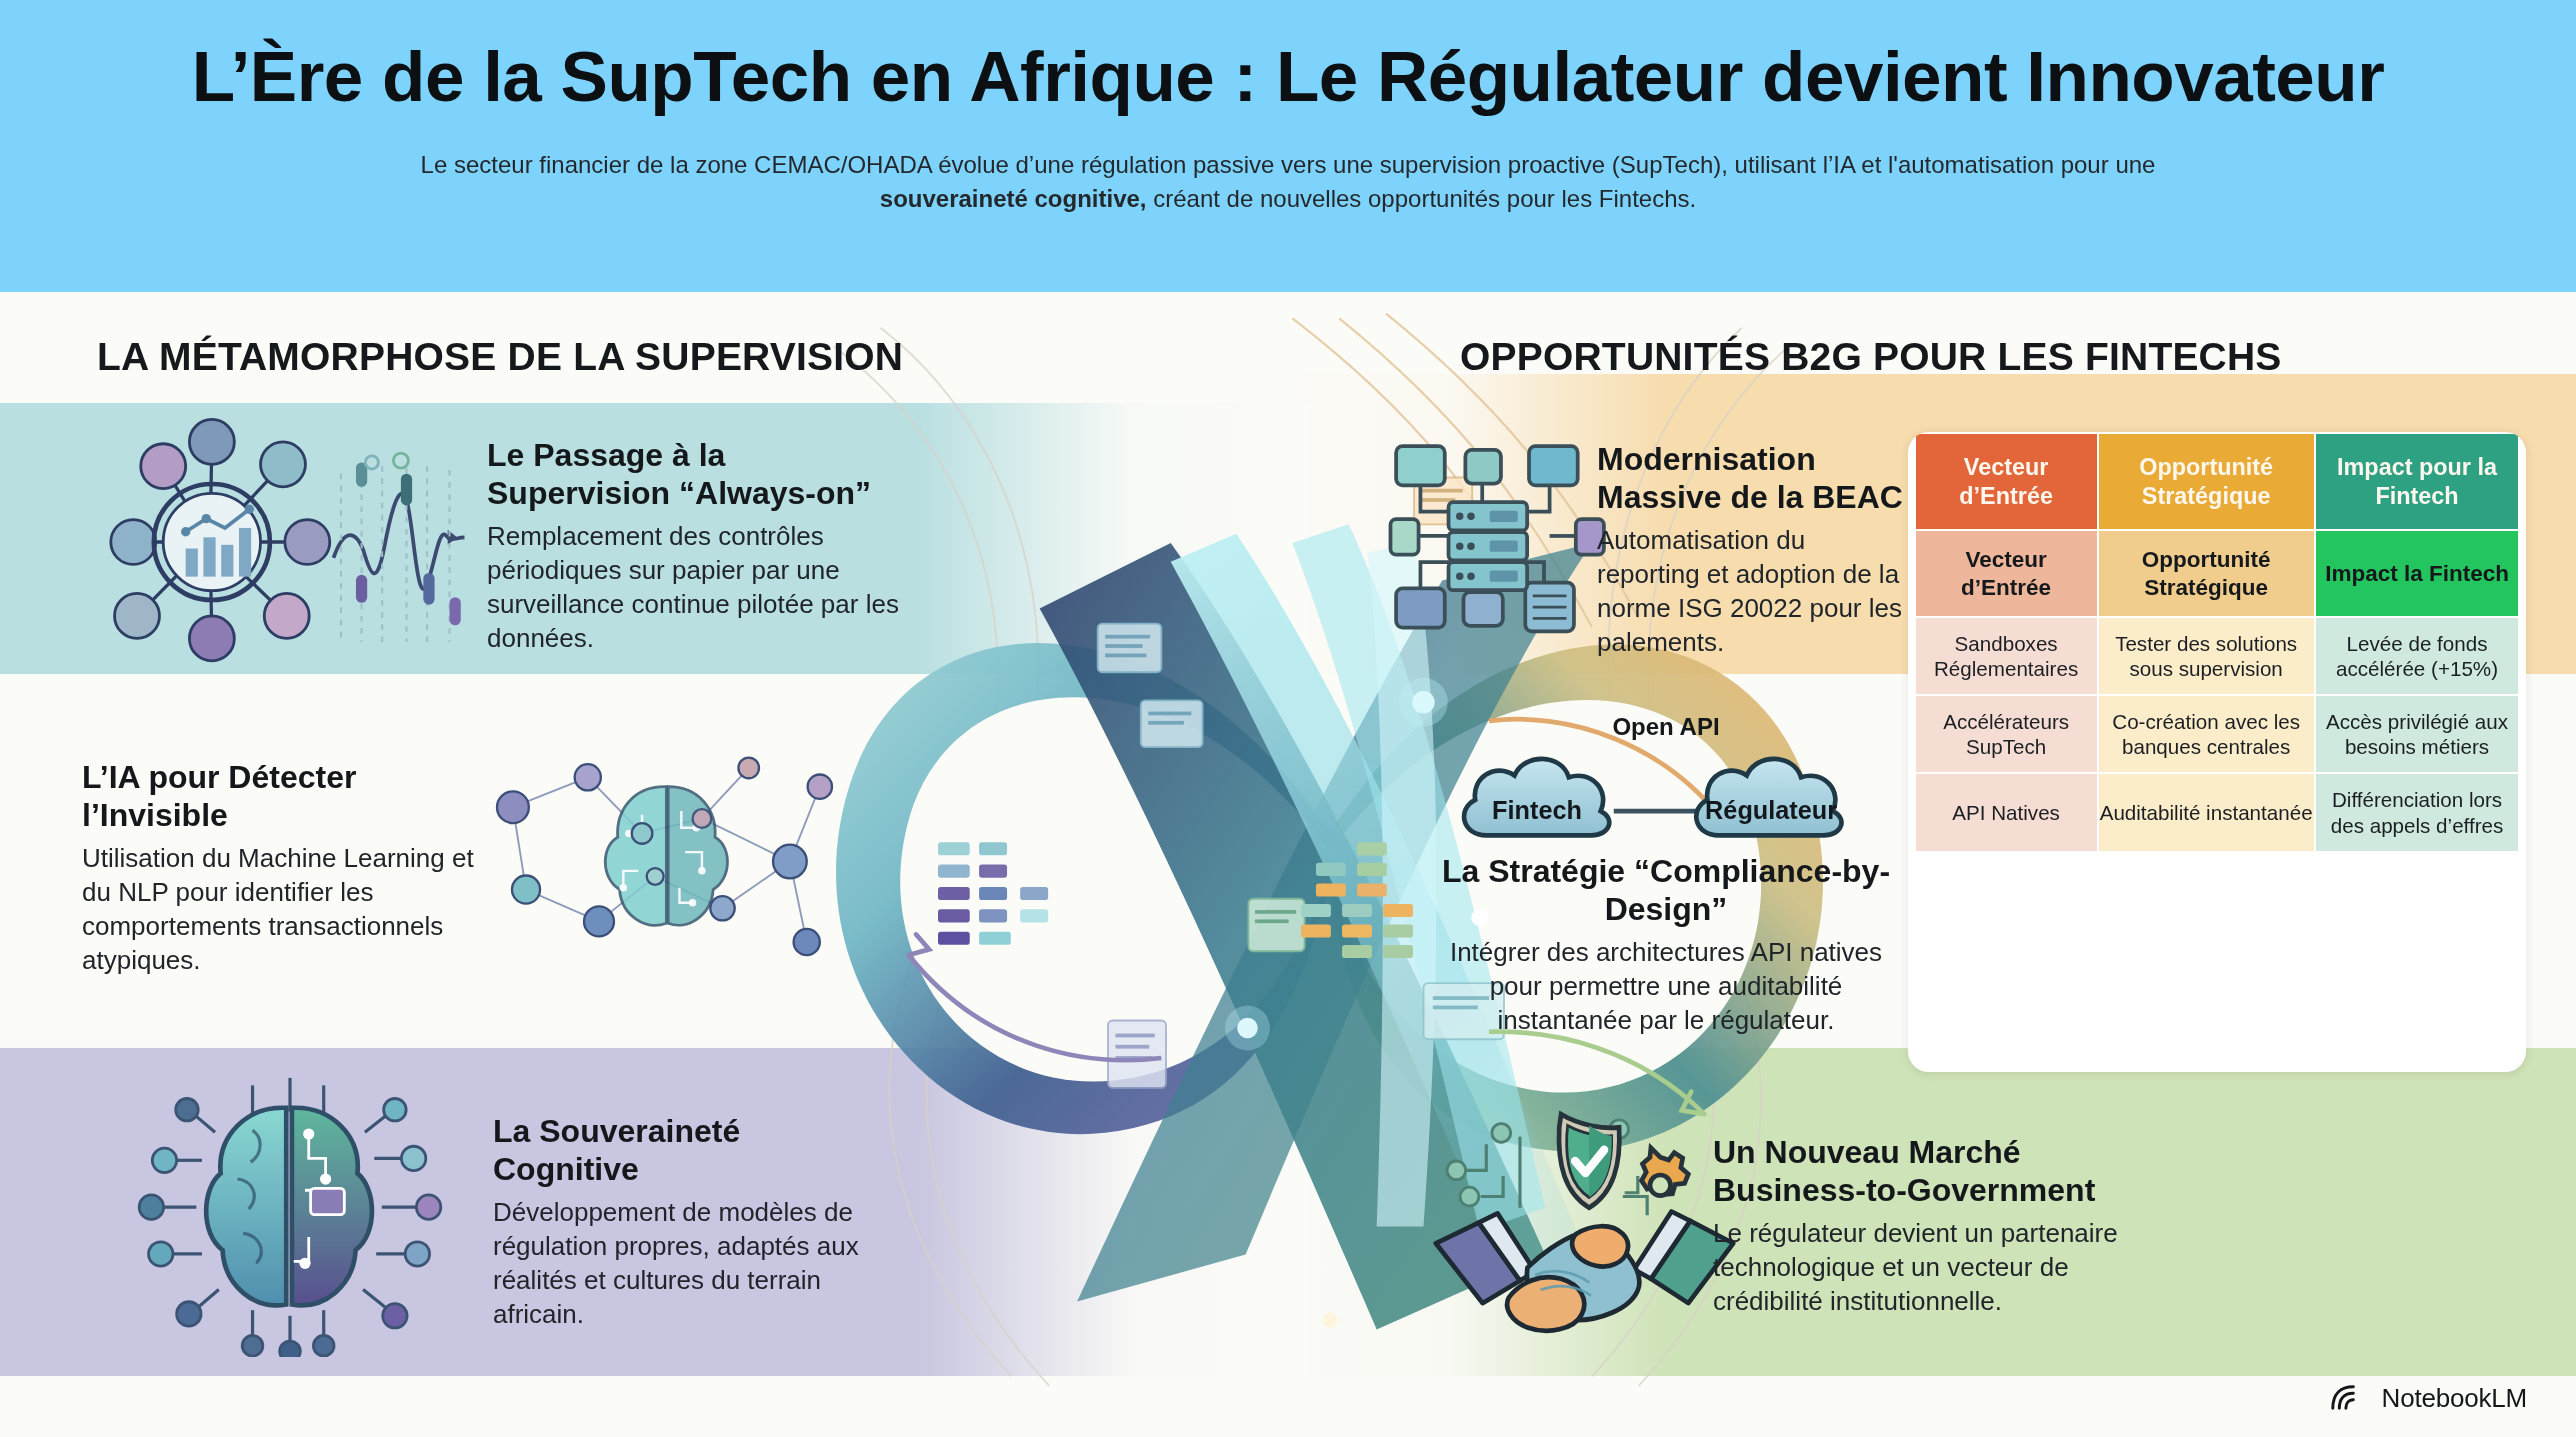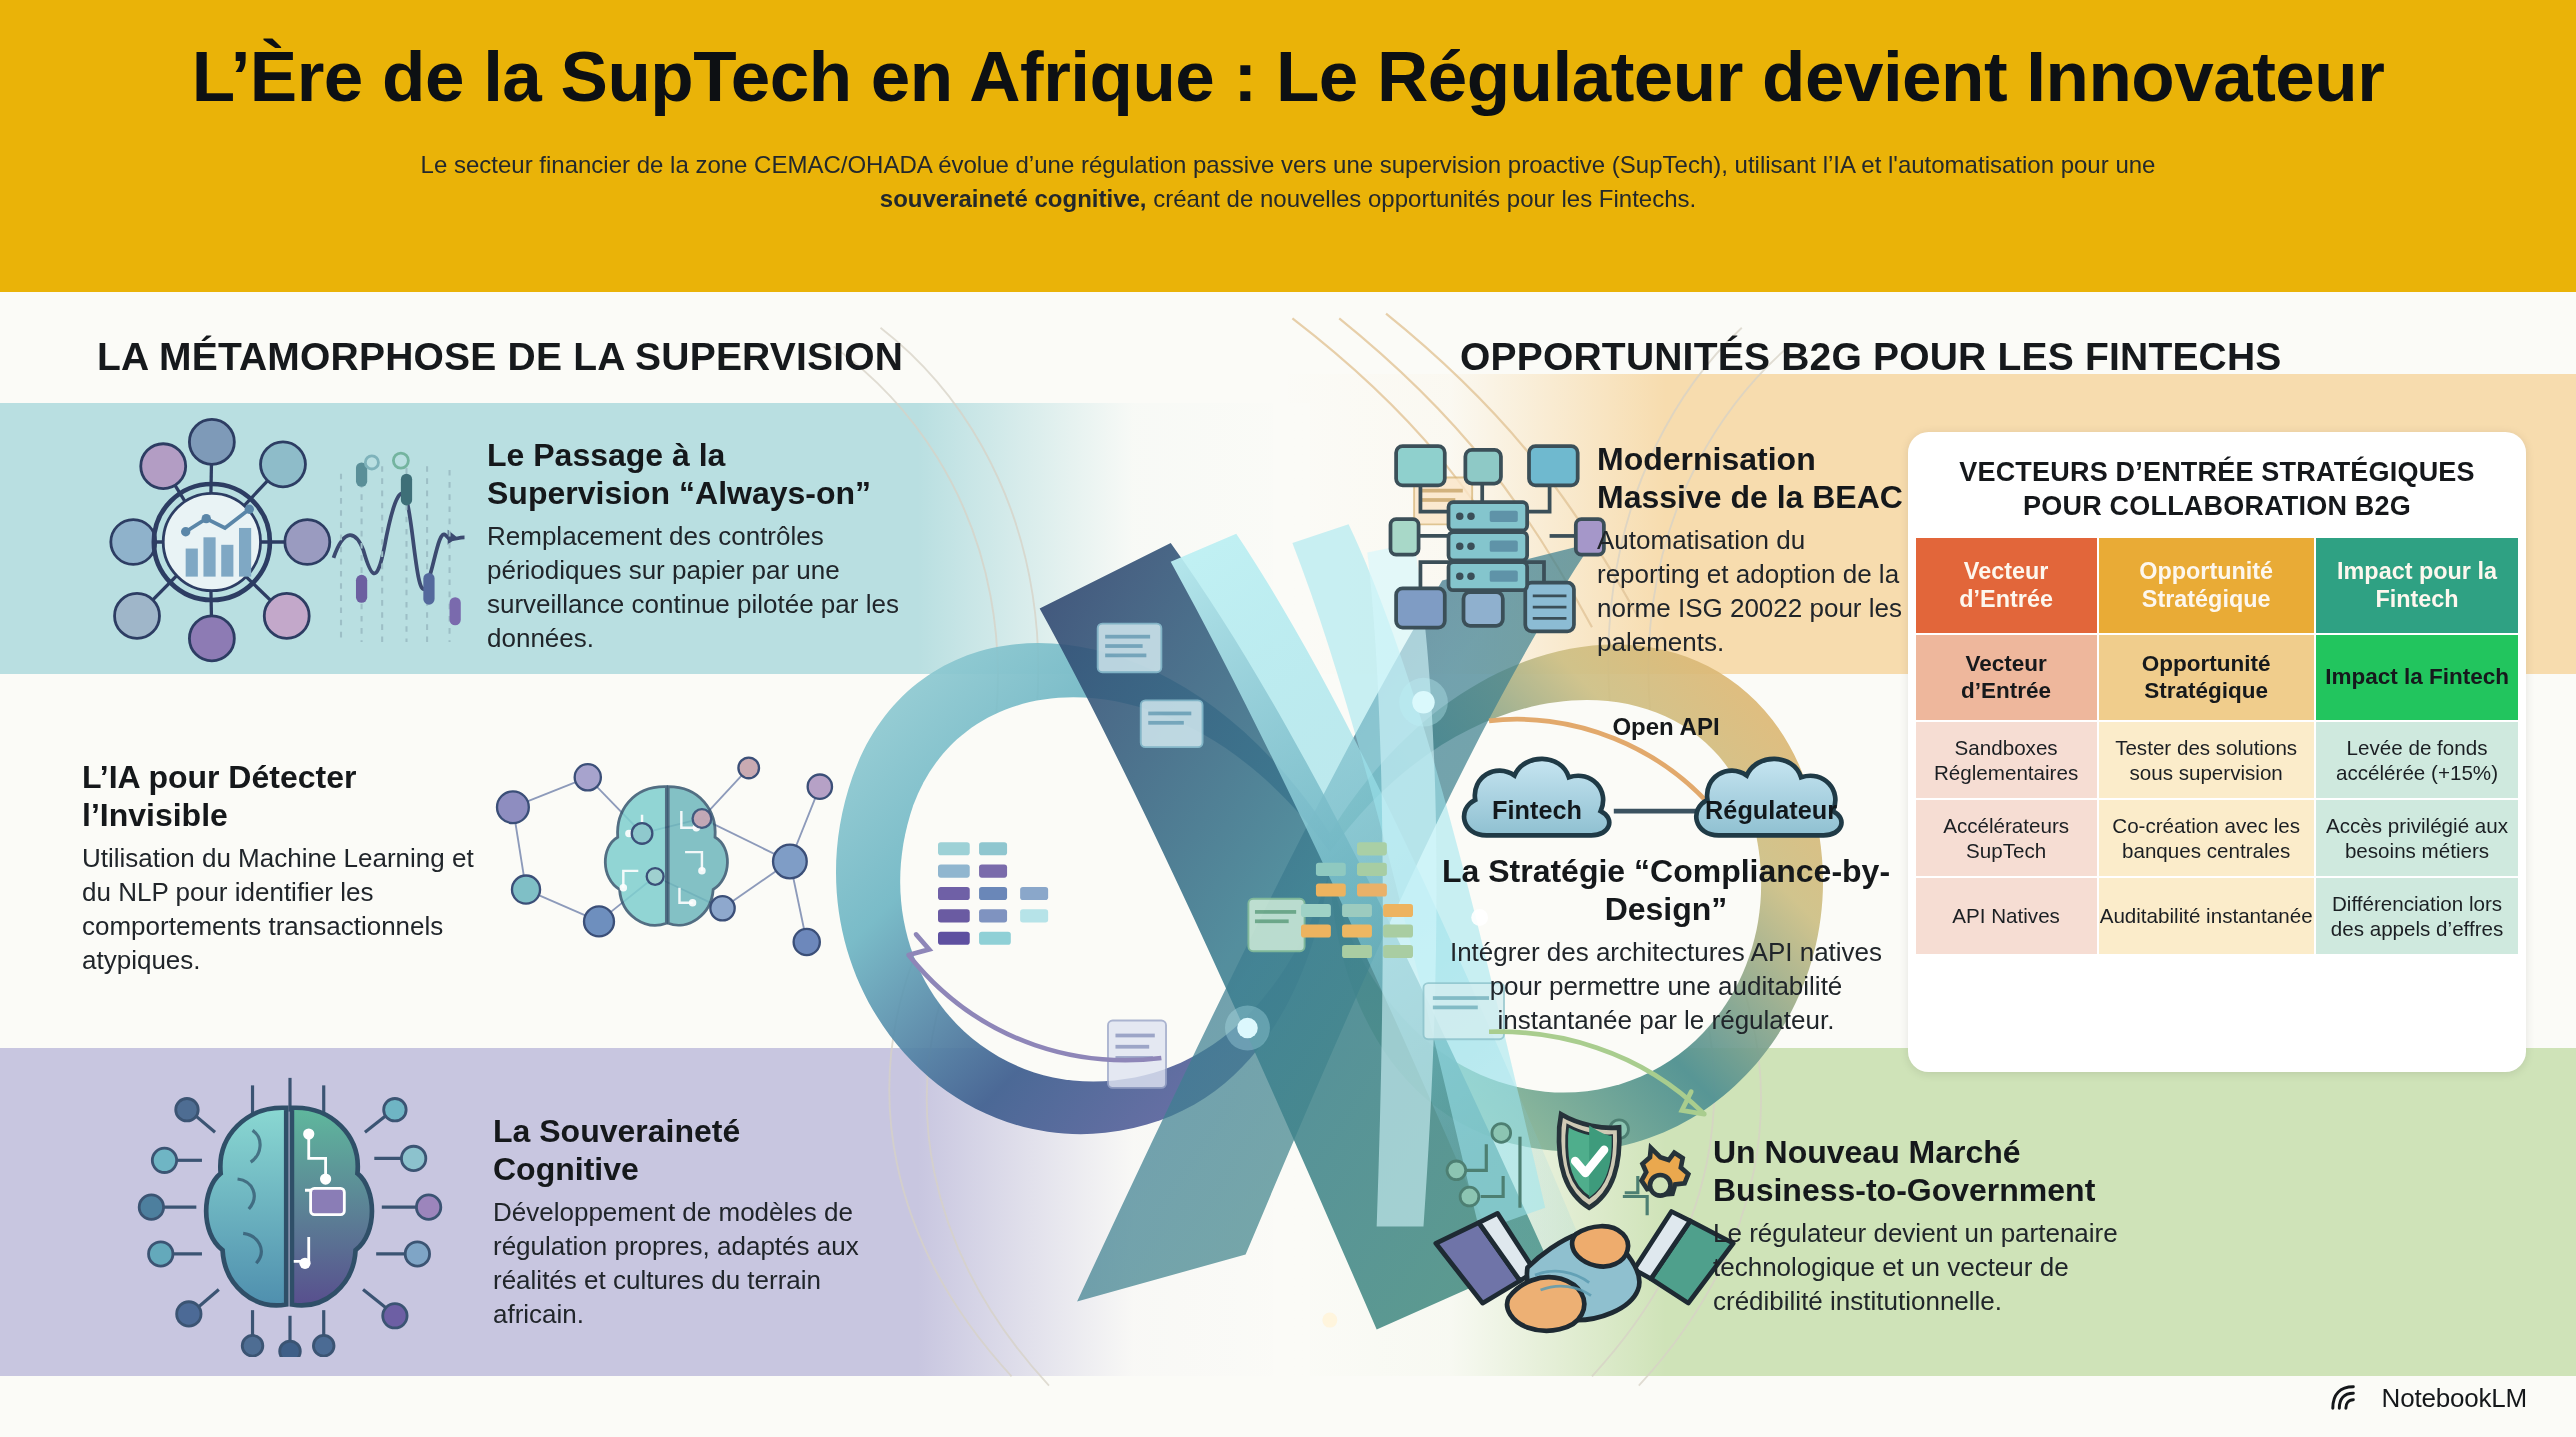--- a/index.html
+++ b/index.html
@@ -9,21 +9,21 @@
     background:#fbfbf7;
     position:relative;
     overflow:hidden;
     color:#15181b;
   }
   #stage { position:absolute; inset:0; width:2576px; height:1438px; }
 
   
   .header {
     position:absolute; left:0; top:0; width:2576px; height:292px;
-    background:#eab308;
+    background:#7dd3fc;
     text-align:center;
   }
   .header-title {
     position:absolute; left:0; top:36px; width:2576px;
     font-size:71px; font-weight:bold; letter-spacing:-0.5px;
     color:#0d1013; white-space:nowrap;
   }
   .header-sub {
     position:absolute; left:352px; top:148px; width:1872px;
     font-size:24px; line-height:1.42; color:#23282c;
@@ -613,21 +613,20 @@
     <h3>La Stratégie “Compliance-by-Design”</h3>
     <p>Intégrer des architectures API natives pour permettre une auditabilité instantanée par le régulateur.</p>
   </div>
 
   <div class="blk blk-b2g">
     <h3>Un Nouveau Marché Business-to-Government</h3>
     <p>Le régulateur devient un partenaire technologique et un vecteur de crédibilité institutionnelle.</p>
   </div>
 
   <div class="card">
-    <div class="card-title">VECTEURS D’ENTRÉE STRATÉGIQUES POUR COLLABORATION B2G</div>
     <table class="tbl">
       <tbody>
         <tr class="hdr1">
           <td class="c1">Vecteur d’Entrée</td>
           <td class="c2">Opportunité Stratégique</td>
           <td class="c3">Impact pour la Fintech</td>
         </tr>
         <tr class="hdr2">
           <td class="c1">Vecteur d’Entrée</td>
           <td class="c2">Opportunité Stratégique</td>

